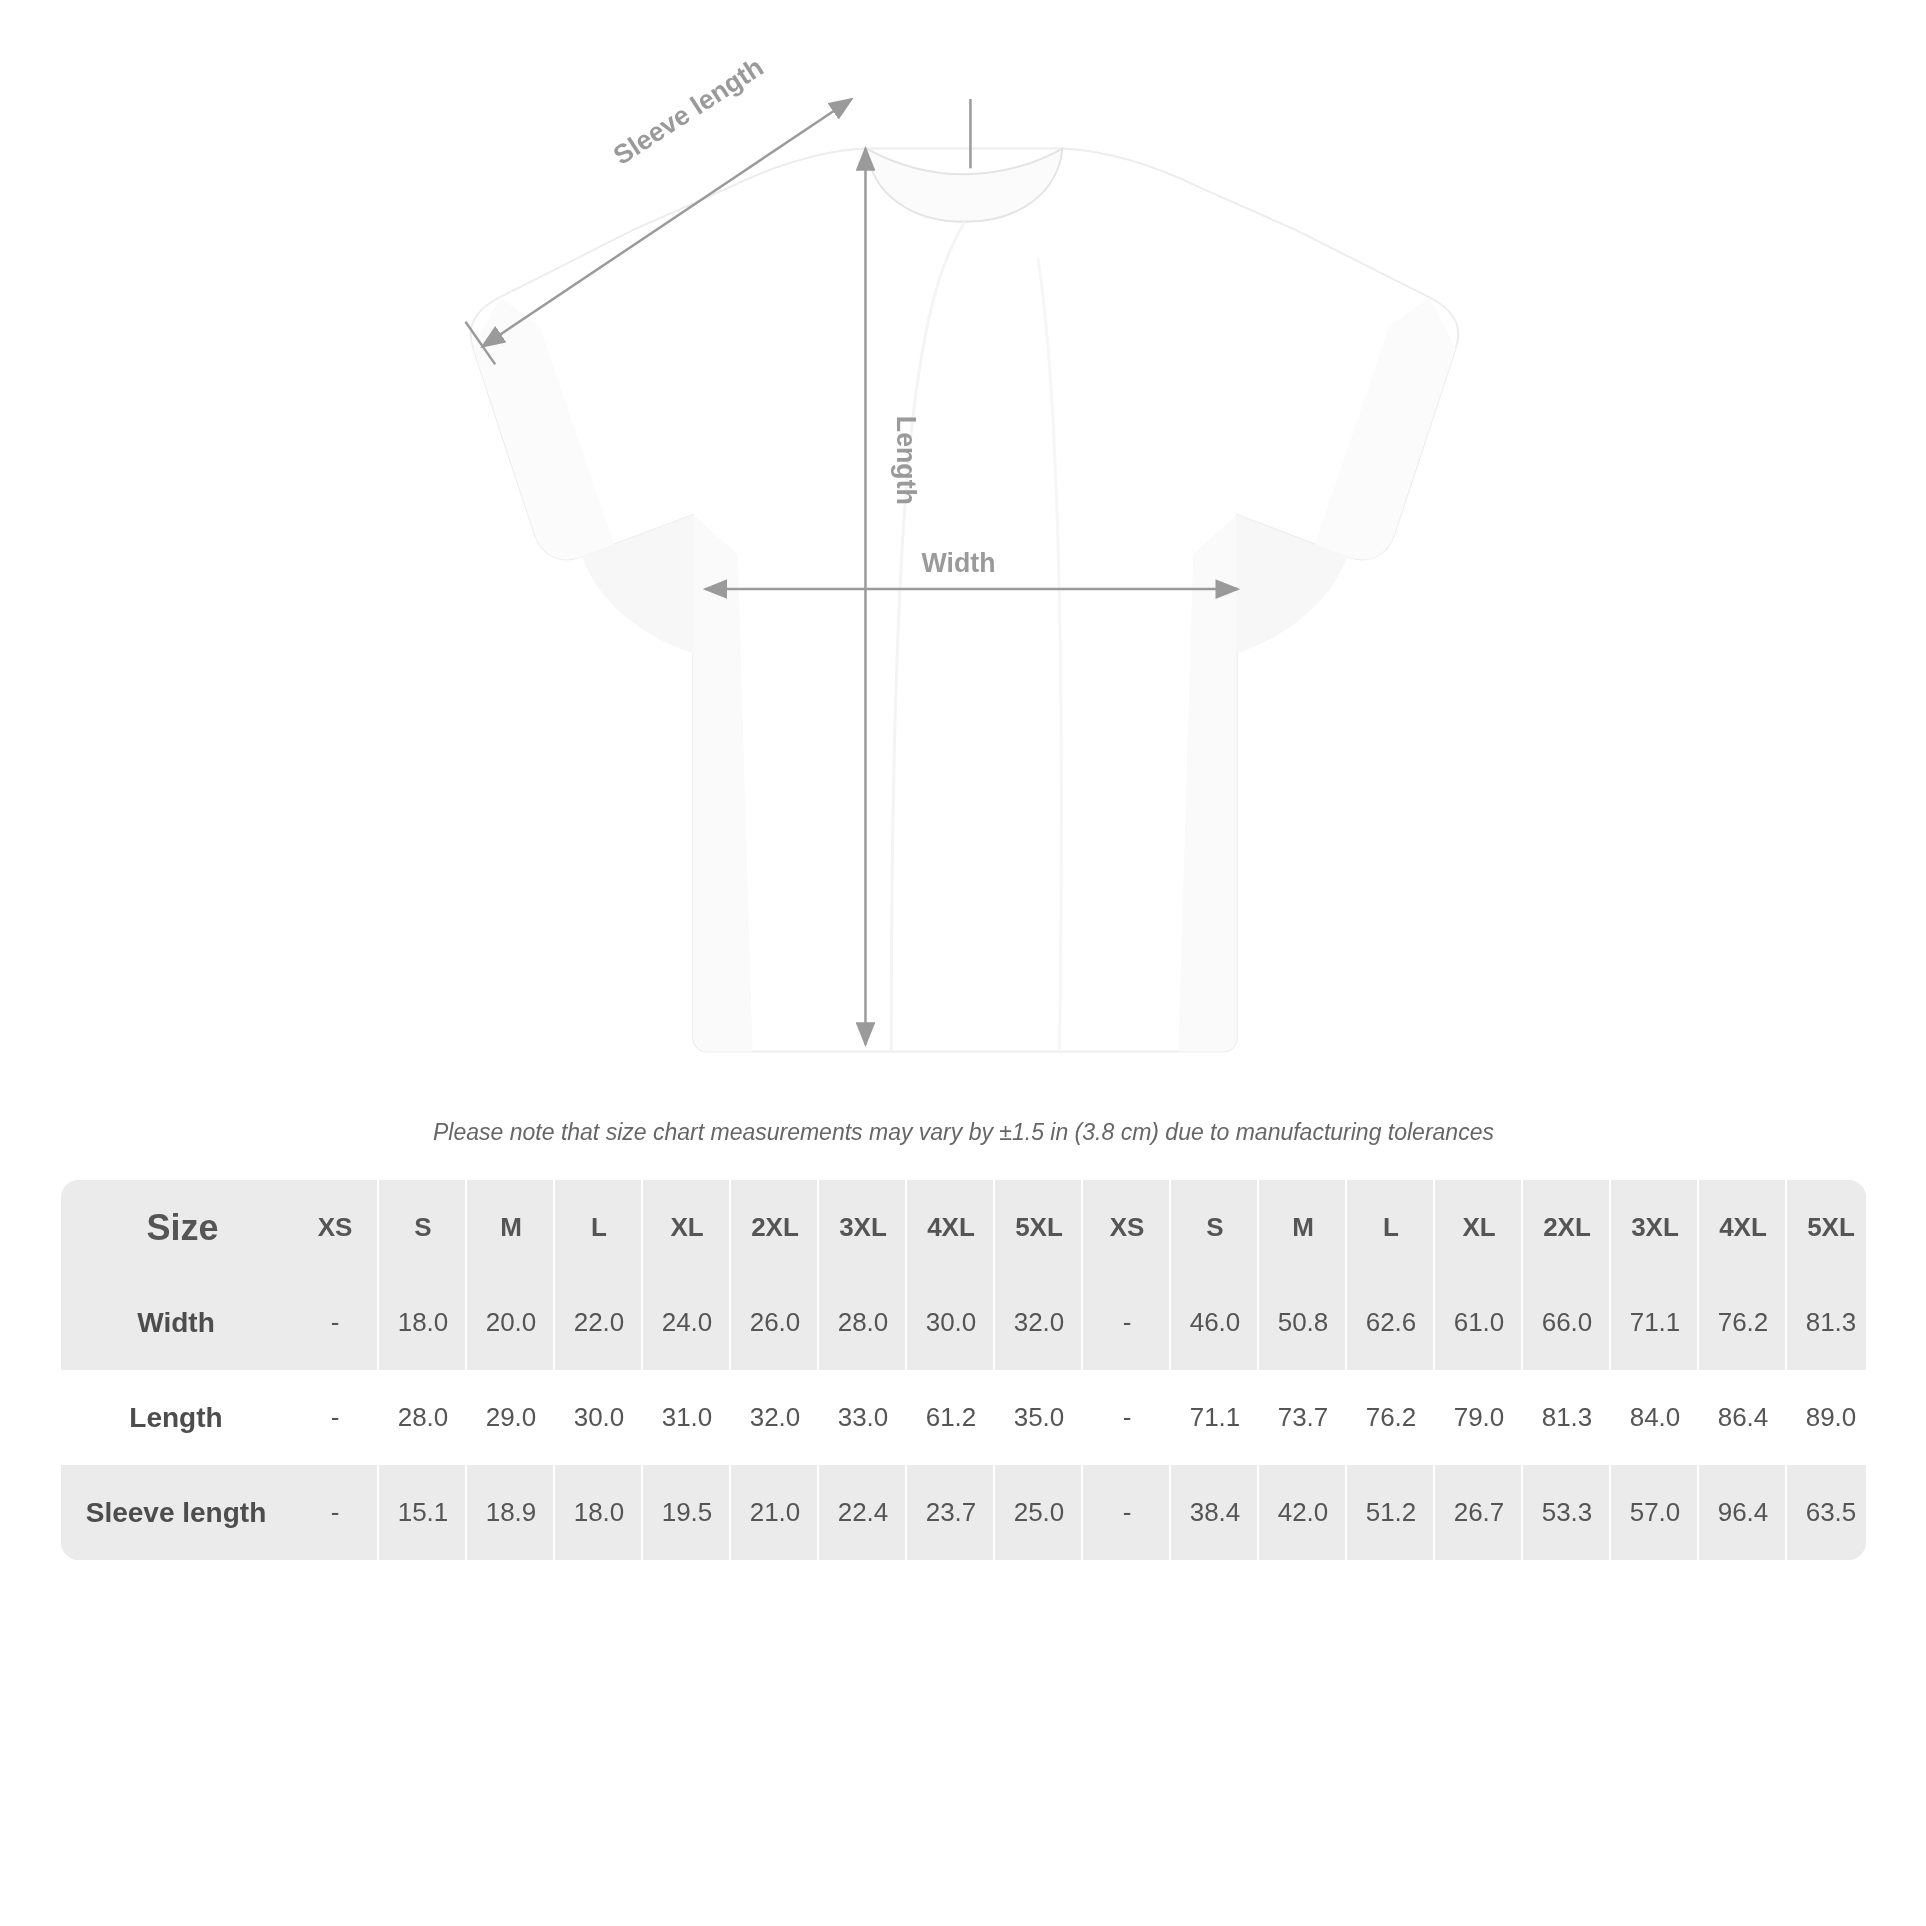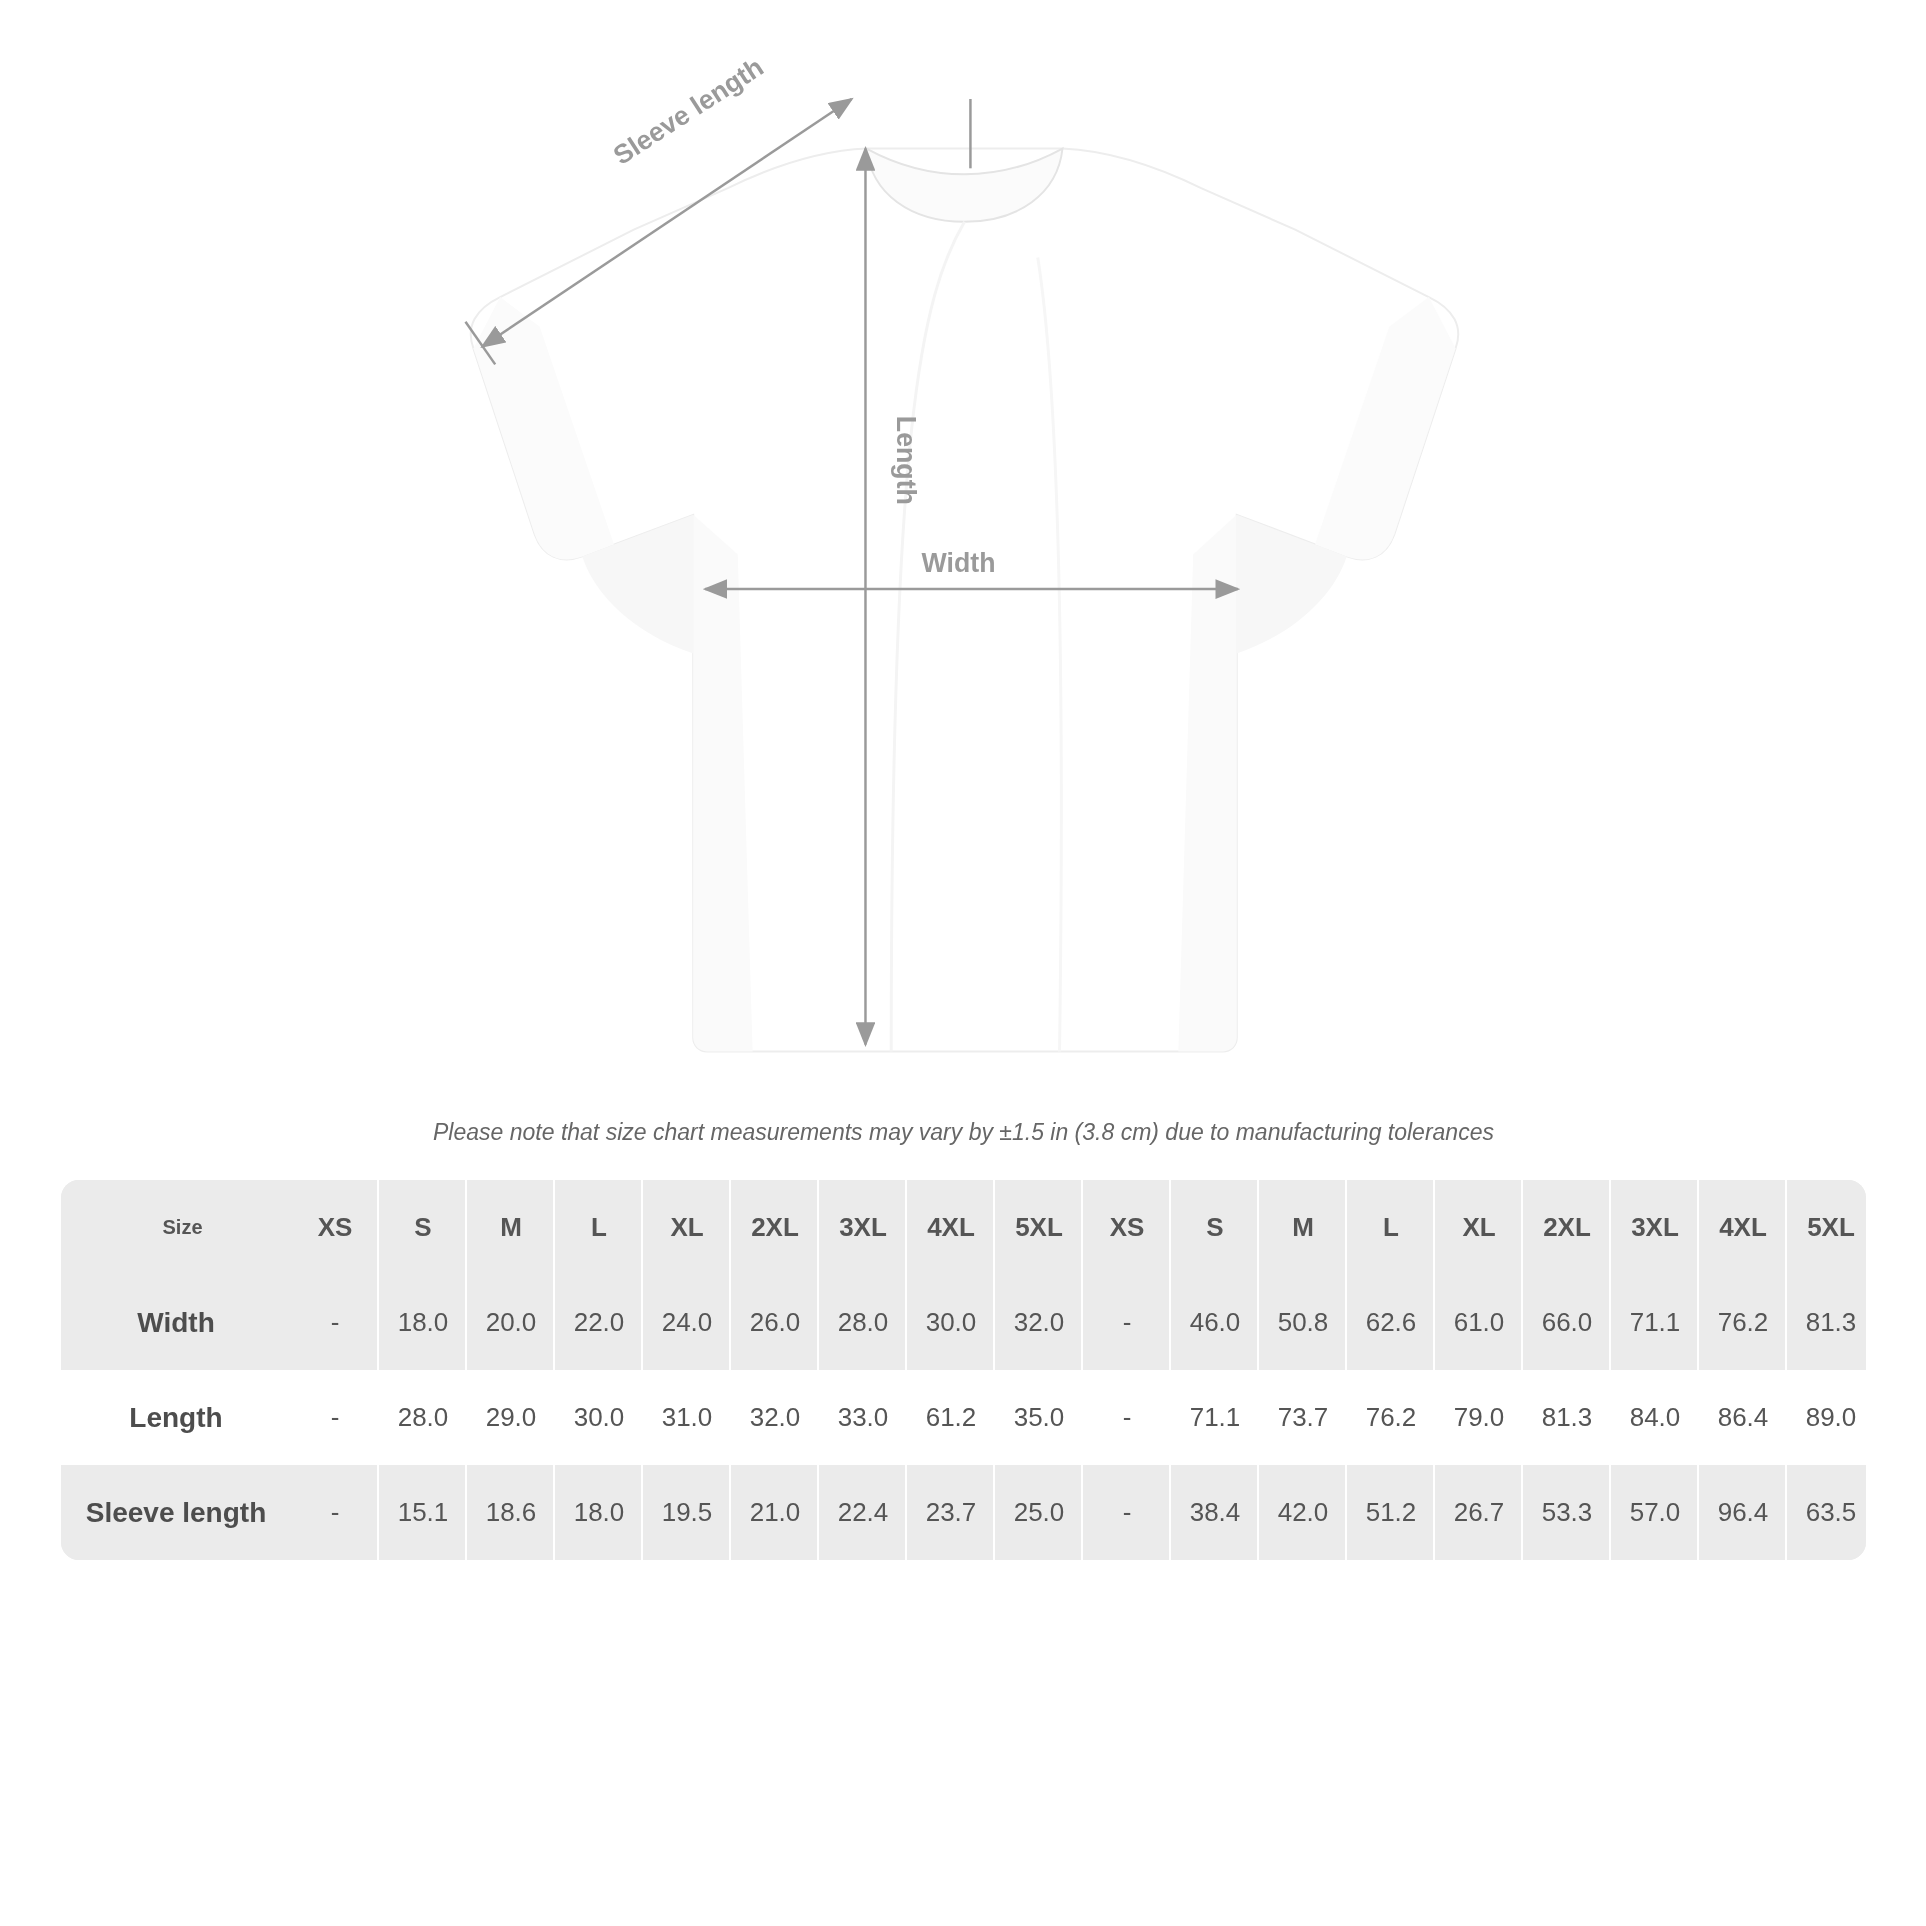--- a/index.html
+++ b/index.html
@@ -94,21 +94,21 @@
 
   
   .head-row td {
     height: 95px;
     background: #ebebeb;
     font-weight: bold;
     color: #4d4d4d;
     font-size: 27px;
   }
   .head-row td.rowlabel {
-    font-size: 20px;
+    font-size: 36px;
     padding-left: 13px;
   }
 
   
   .data-row td {
     height: 95px;
     font-size: 27px;
     color: #555555;
     background: #ffffff;
   }
@@ -286,21 +286,21 @@
           <td class="cell">81.3</td>
           <td class="cell">84.0</td>
           <td class="cell">86.4</td>
           <td class="cell">89.0</td>
         </tr>
 
         <tr class="data-row alt">
           <td class="rowlabel">Sleeve length</td>
           <td class="cell">-</td>
           <td class="cell">15.1</td>
-          <td class="cell">18.6</td>
+          <td class="cell">18.9</td>
           <td class="cell">18.0</td>
           <td class="cell">19.5</td>
           <td class="cell">21.0</td>
           <td class="cell">22.4</td>
           <td class="cell">23.7</td>
           <td class="cell">25.0</td>
           <td class="cell">-</td>
           <td class="cell">38.4</td>
           <td class="cell">42.0</td>
           <td class="cell">51.2</td>

